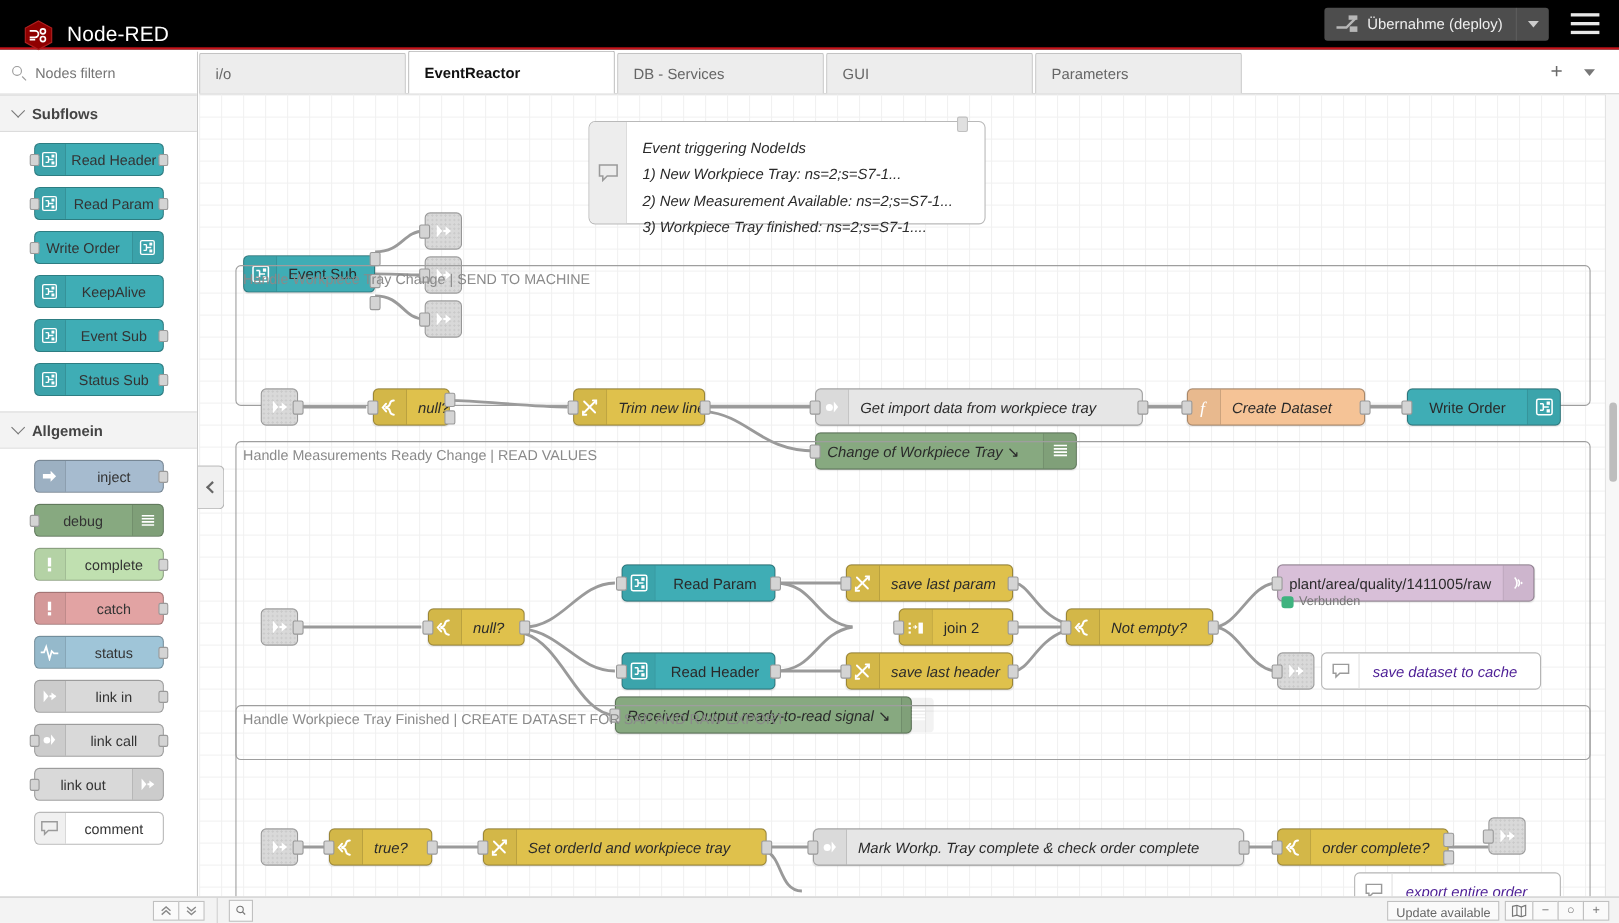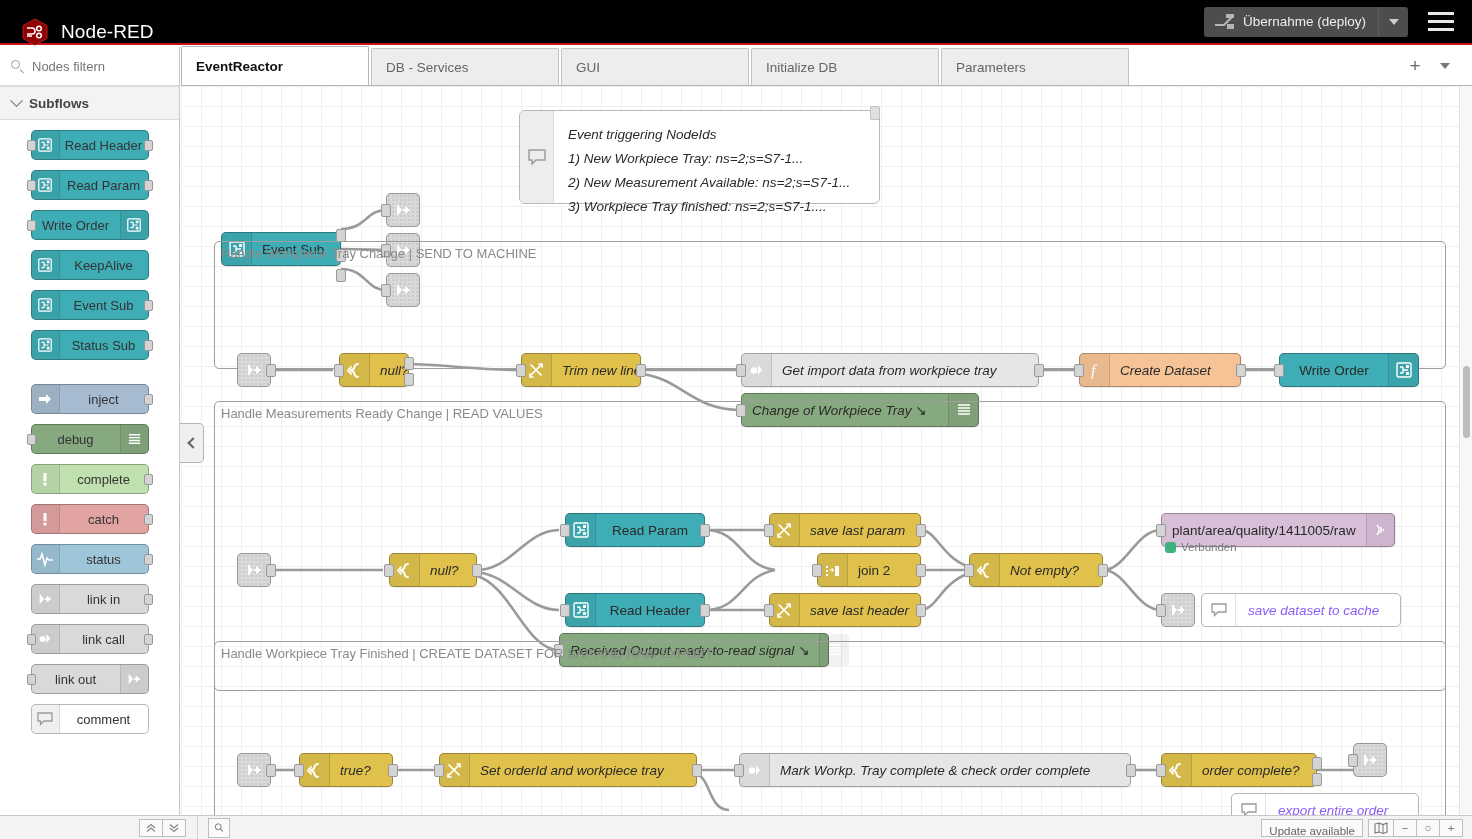--- a/index.html
+++ b/index.html
@@ -156,25 +156,26 @@
     background-image:radial-gradient(rgba(0,0,0,.07) 1px, transparent 1px);
     background-size:4px 4px;
   }
 
   .cmt-node {
     position:absolute; height:34px; background:#fff; border:1px solid #b5b5b5;
     border-radius:5px; display:flex; align-items:center;
   }
   .cmt-node .bub { width:34px;height:100%;flex:none;display:flex;align-items:center;
      justify-content:center; border-right:1px solid #e2e2e2; }
-  .cmt-node .lbl { padding:0 12px; font-size:13.5px; font-style:italic; color:#8b5cf6; }
+  .cmt-node .lbl { padding:0 12px; font-size:13.5px; font-style:italic; color:#4c1d95; }
 
   .bigcomment {
     position:absolute; background:#fff; border:1px solid #b9b9b9; border-radius:6px;
     display:flex;
+    margin-left:16px;
   }
   .bigcomment .bub { width:34px; background:#ededed; border-right:1px solid #dcdcdc;
     border-radius:5px 0 0 5px; display:flex; align-items:center; justify-content:center; flex:none; }
   .bigcomment .body { padding:12px 14px 10px 14px; }
   .bigcomment .body div { font-size:13.5px; font-style:italic; color:#2a2a2a; line-height:24px; white-space:nowrap; }
 
   .status-under { position:absolute; display:flex; align-items:center; gap:5px; font-size:11.5px; color:#777; }
   .status-dot { width:11px;height:11px;border-radius:3px;background:#3fb37f; display:block; }
 
   svg.wires { position:absolute; left:0; top:0; width:1291px; height:729px; pointer-events:none; }
@@ -350,20 +351,24 @@
                 <rect x="2" y="2" width="14" height="14" rx="1.5"></rect>
                 <path d="M5 6h3M5 12h3M8 6v6M8 9h5"></path>
                 <rect x="11" y="4" width="3" height="3" fill="#fff" stroke="none"></rect>
                 <rect x="11" y="11" width="3" height="3" fill="#fff" stroke="none"></rect>
               </g>
             </svg>
           </span>
           <span class="plabel">Status Sub</span>
         </div>
       </div>
+      <div class="cat-header">
+        <span class="chev"></span>
+        <span>Allgemein</span>
+      </div>
       <div class="cat-body">
         <div class="pnode blue">
           <span class="port out"></span>
           <span class="pn-icon left">
             <svg width="16" height="16" viewBox="0 0 16 16">
               <path d="M2 6 h7 v-3 l5 5 l-5 5 v-3 h-7 z" fill="#fff"></path>
             </svg>
           </span>
           <span class="plabel">inject</span>
         </div>
@@ -447,31 +452,31 @@
             </svg>
           </span>
           <span class="plabel">comment</span>
         </div>
       </div>
     </div>
 </div>
 
 <div id="tabbar">
   <div id="tablist" style="display:flex;align-items:flex-end;">
+      <div class="tab">
+        <span>i/o</span>
+      </div>
       <div class="tab active">
         <span>EventReactor</span>
       </div>
       <div class="tab">
         <span>DB - Services</span>
       </div>
       <div class="tab">
         <span>GUI</span>
-      </div>
-      <div class="tab">
-        <span>Initialize DB</span>
       </div>
       <div class="tab">
         <span>Parameters</span>
       </div>
     </div>
   <div class="tabs-tools">
     <div class="tt-btn">+</div>
     <div class="tt-btn">
       <span style="width:0;height:0;border-left:5px solid transparent;border-right:5px solid transparent;border-top:6px solid #777;display:block"></span>
     </div>

